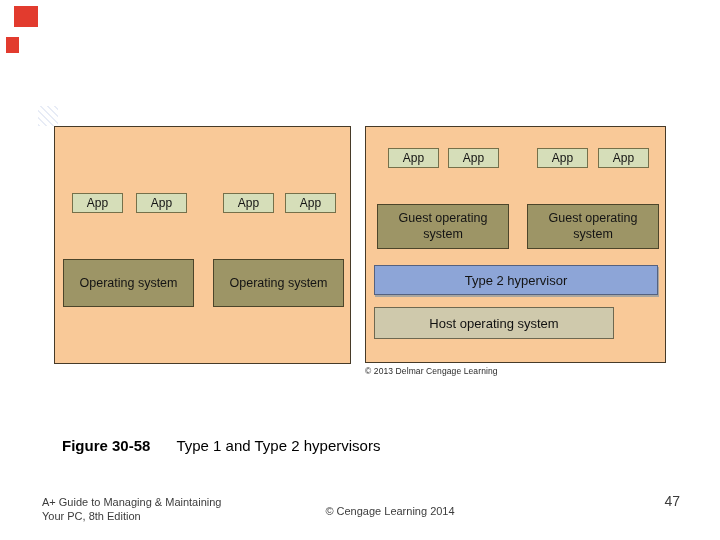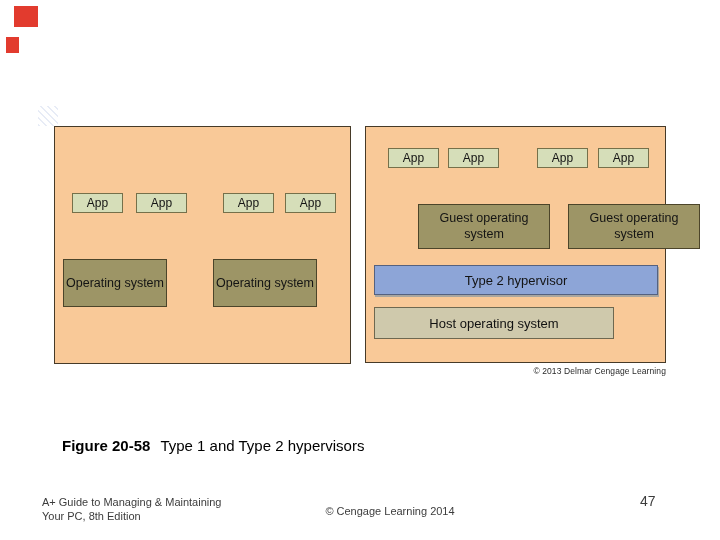--- a/index.html
+++ b/index.html
@@ -53,67 +53,66 @@
     font-size:12px;
   }
   .left .app-box{top:66px;}
   .right .app-box{top:21px;}
 
   .os-box{
     background:var(--os-box);
     border:1px solid #4c452a;
     font-size:12.5px;
   }
-  .left .os-box{top:132px;width:104px;height:48px;}
-  .right .os-box{top:77px;width:132px;height:45px;padding:0 13px;line-height:1.25;margin-left:41px;}
+  .left .os-box{top:132px;width:131px;height:48px;}
+  .right .os-box{top:77px;width:132px;height:45px;padding:0 13px;line-height:1.25;}
 
   .hyp-bar{
     background:var(--hyp-blue);
     border:1px solid #55617f;
     font-size:13px;
   }
   .left .hyp-bar{left:7px;top:193px;width:284px;height:30px;box-shadow:2px 3px 0 0 #8d909b;}
   .right .hyp-bar{left:8px;top:138px;width:284px;height:30px;box-shadow:1px 2px 0 0 #a8a6a0;text-align:right;}
 
   .host-bar{
     position:absolute;left:8px;top:180px;width:240px;height:32px;
     background:var(--host-tan);
     border:1px solid #6e6850;
     display:flex;align-items:center;justify-content:center;
     font-size:13px;
   }
 
   .credit{
     position:absolute;left:365px;top:366px;width:301px;
-    text-align:right;
     font-size:8.5px;
     color:#2a2a2a;
     letter-spacing:.1px;
   }
 
   .caption{
     position:absolute;left:62px;top:437px;
     font-size:15px;color:#000;
     white-space:nowrap;
   }
   .caption .fig-label{font-weight:bold;}
-  .caption .fig-title{margin-left:10px;}
+  .caption .fig-title{margin-left:26px;}
 
   .footer-left{
     position:absolute;left:42px;top:495px;
     font-size:11px;line-height:1.3;color:#3c3c3c;
   }
   .footer-center{
     position:absolute;left:300px;top:505px;width:180px;
     text-align:center;
     font-size:11px;color:#3c3c3c;
   }
   .footer-page{
     position:absolute;left:640px;top:493px;width:40px;
-    text-align:left;
+    text-align:right;
     font-size:14px;color:#3c3c3c;
   }
 </style>
 </head>
 <body>
 
 <div class="slide">
 
   <div class="red-mark-1"></div>
   <div class="red-mark-2"></div>
@@ -139,21 +138,21 @@
     <div class="box os-box" style="left:11px">Guest operating system</div>
     <div class="box os-box" style="left:161px">Guest operating system</div>
 
     <div class="box hyp-bar">Type 2 hypervisor</div>
     <div class="host-bar">Host operating system</div>
   </div>
 
   <div class="credit">© 2013 Delmar Cengage Learning</div>
 
   <div class="caption">
-    <span class="fig-label">Figure 20-58</span><span class="fig-title">Type 1 and Type 2 hypervisors</span>
+    <span class="fig-label">Figure 30-58</span><span class="fig-title">Type 1 and Type 2 hypervisors</span>
   </div>
 
   <div class="footer-left">
     <div>A+ Guide to Managing &amp; Maintaining</div>
     <div>Your PC, 8th Edition</div>
   </div>
 
   <div class="footer-center">© Cengage Learning 2014</div>
 
   <div class="footer-page">47</div>

